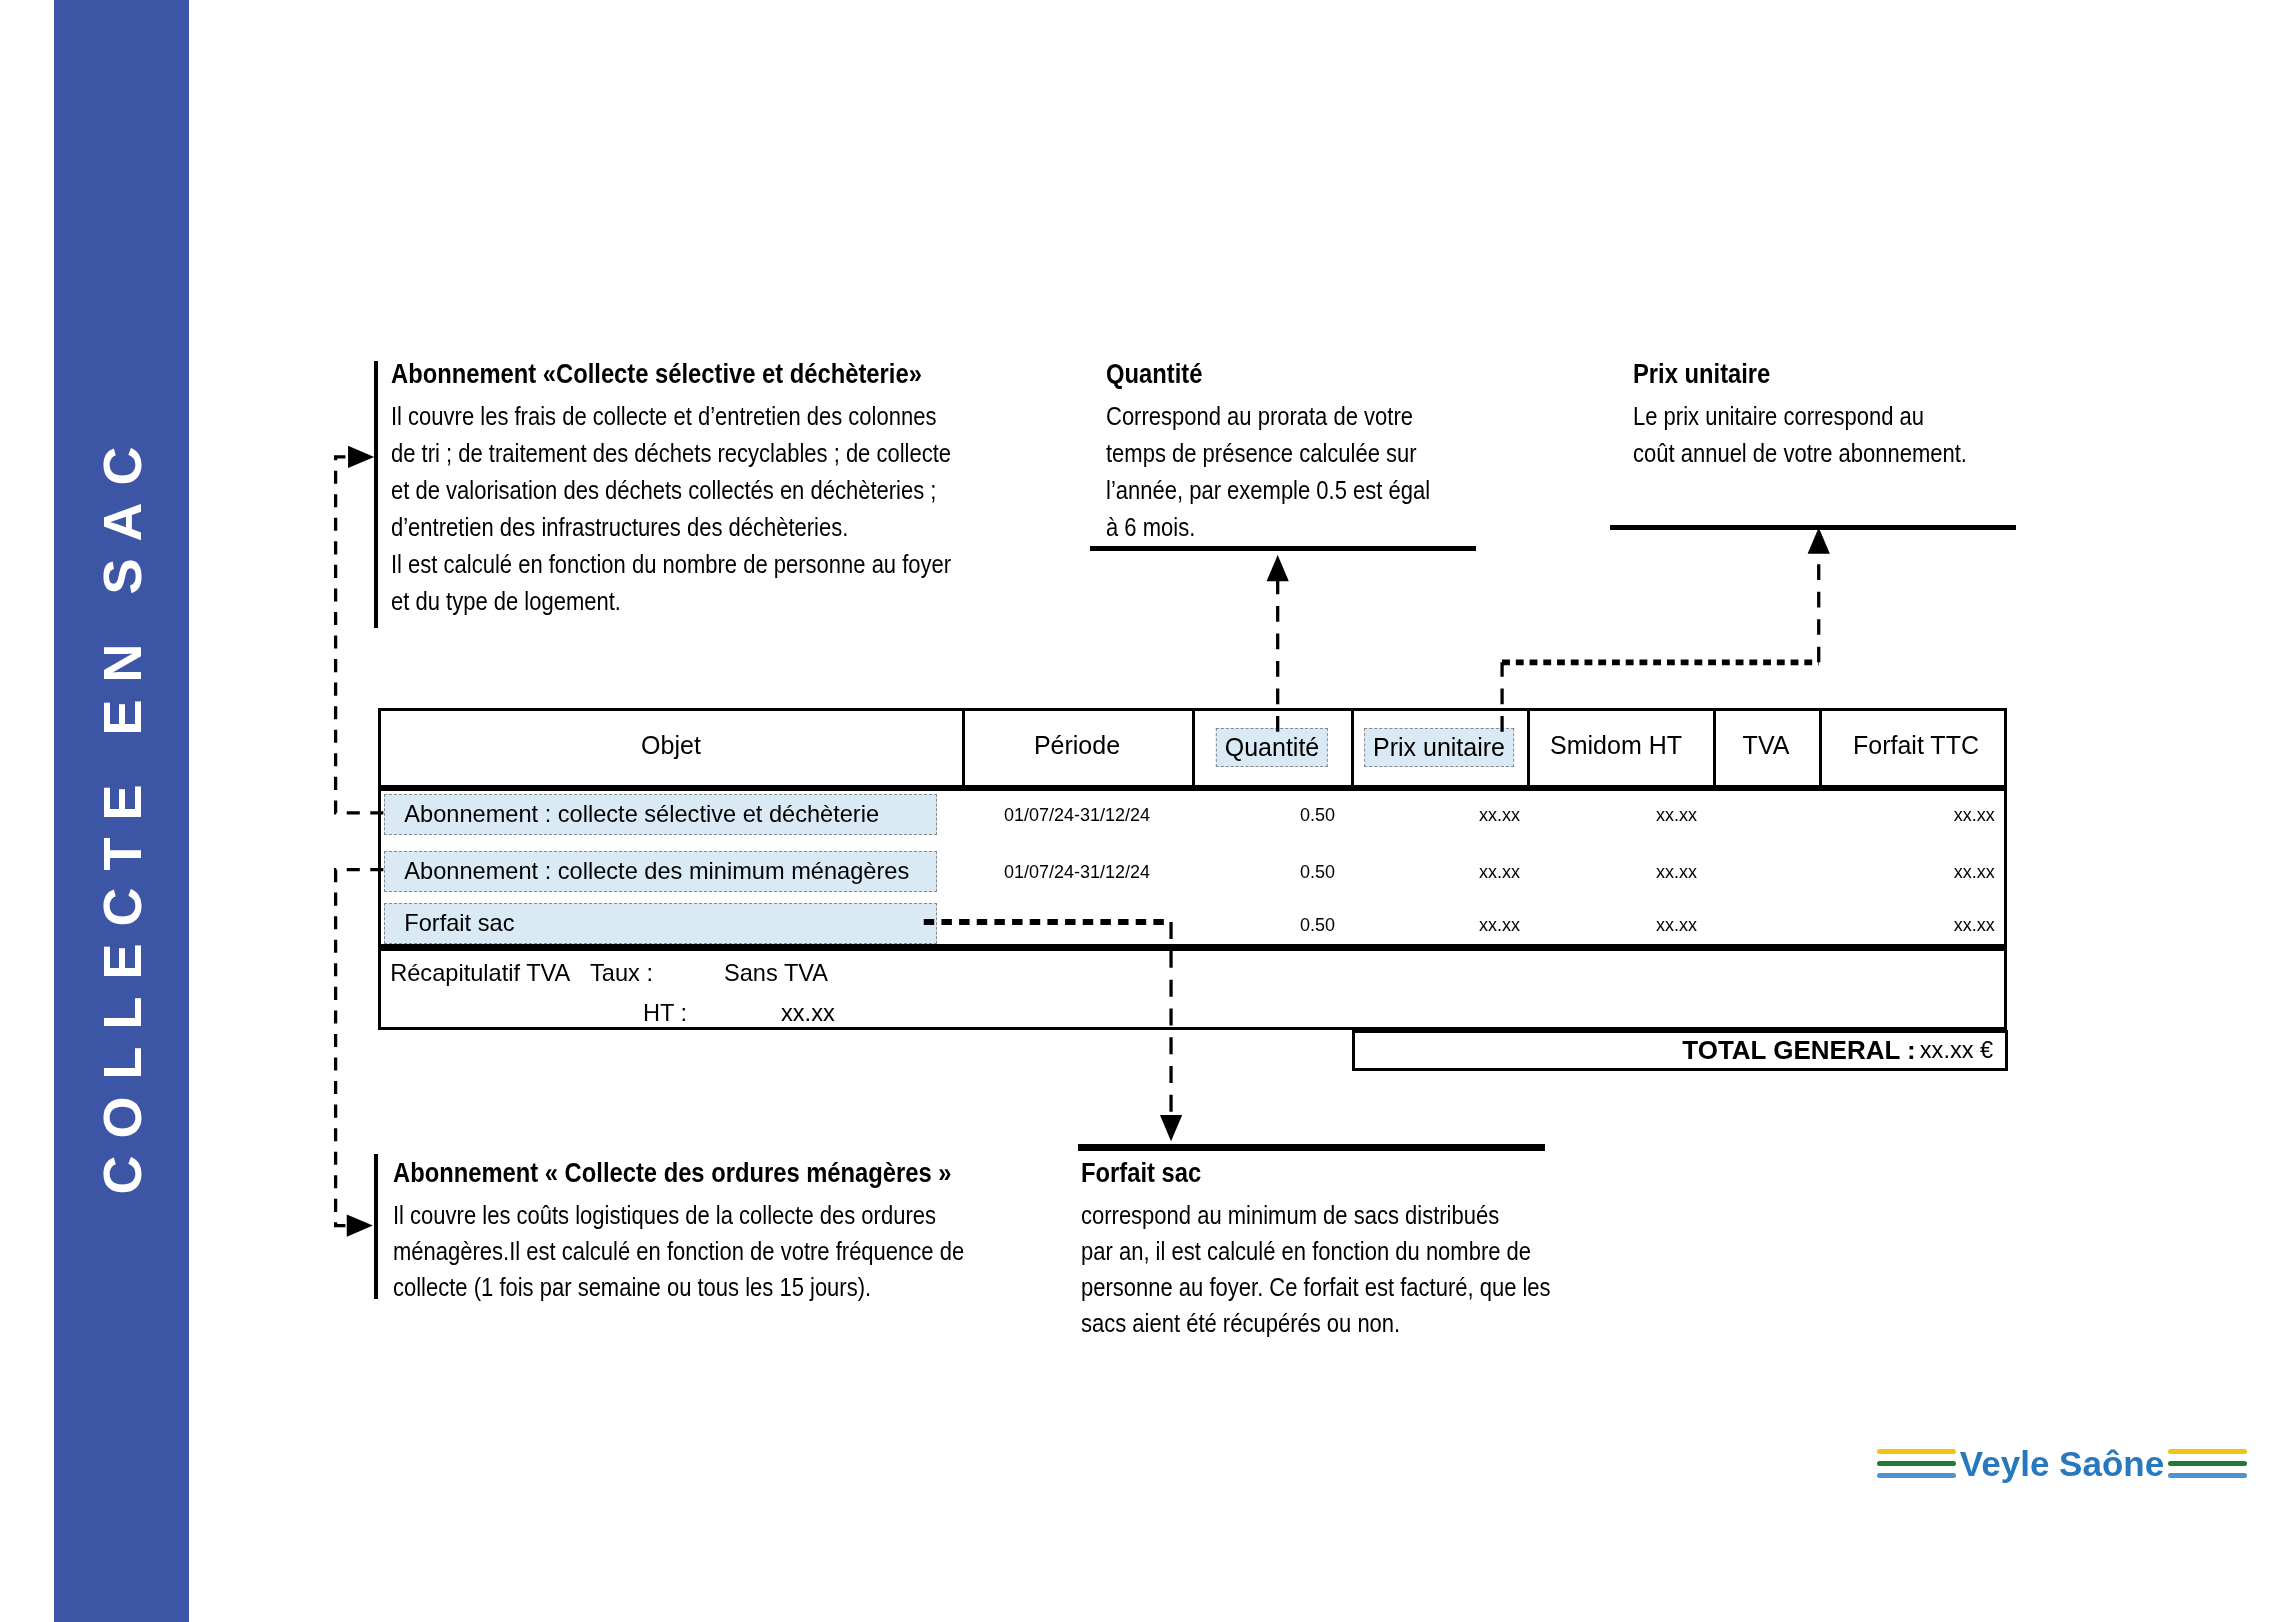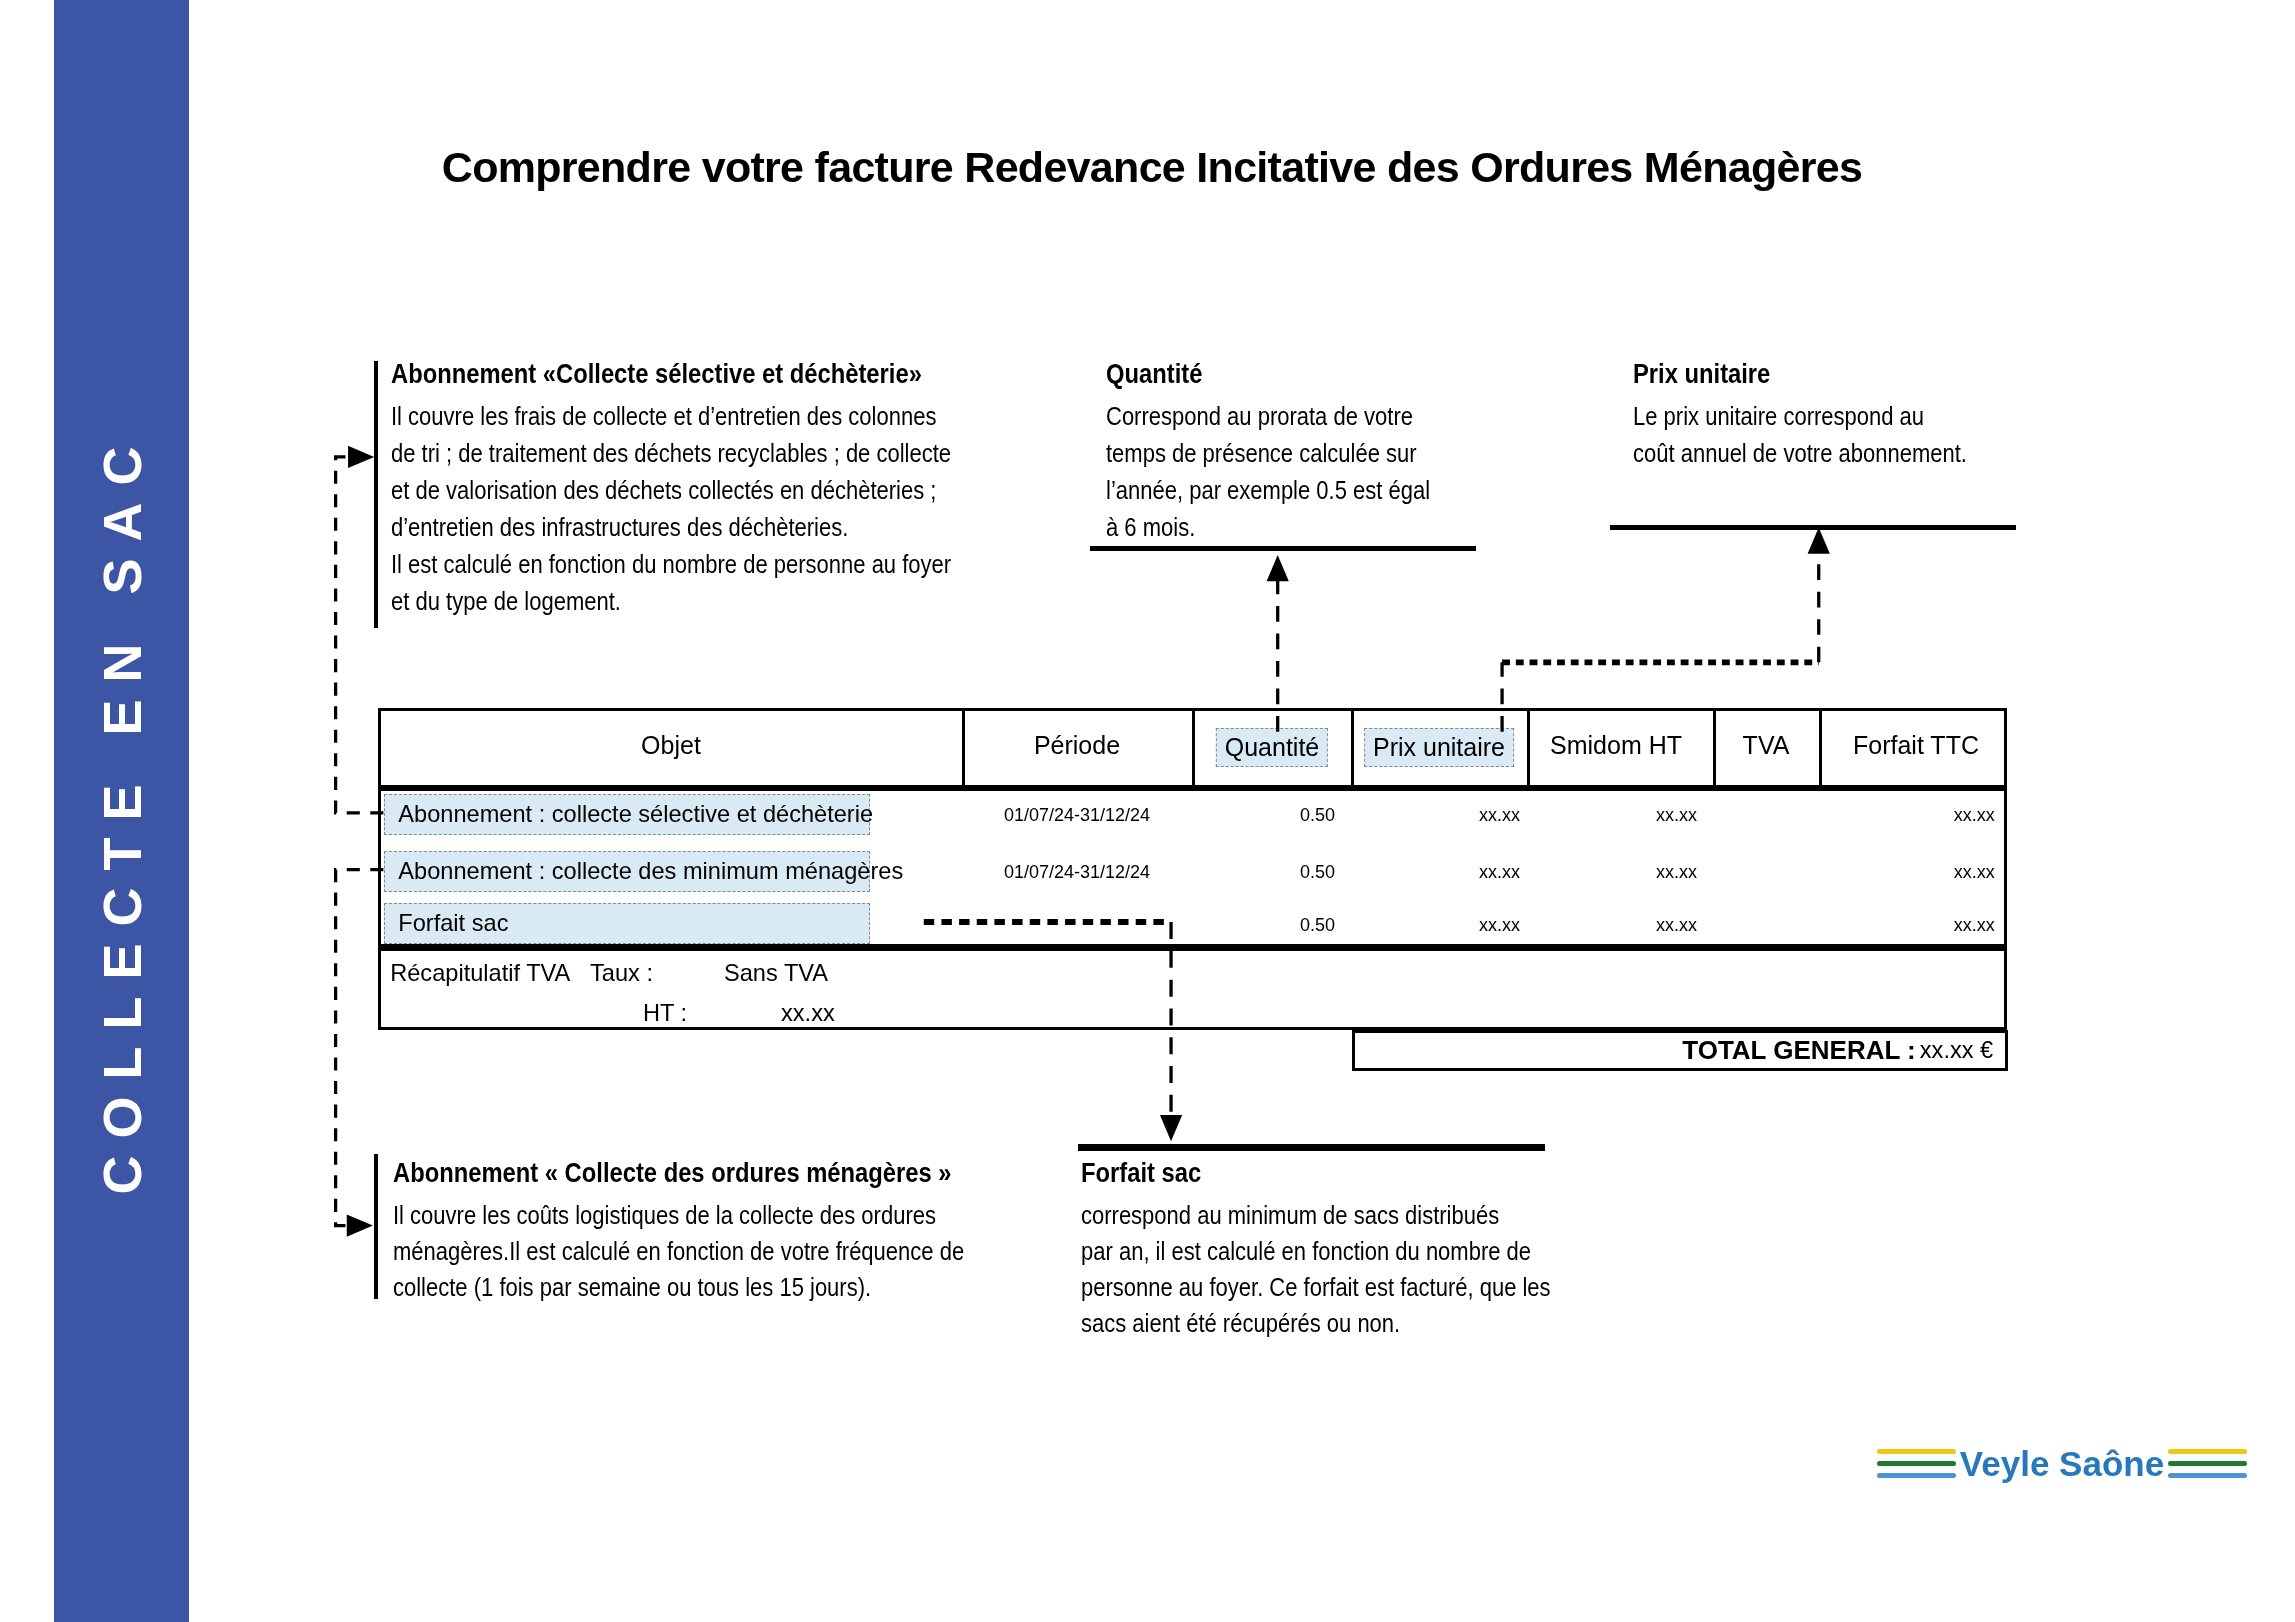--- a/index.html
+++ b/index.html
@@ -28,23 +28,23 @@
   .callout-bottom .c-line { line-height:36px; }
   .vbar { position:absolute; width:3.9px; background:#000; }
   .rule { position:absolute; background:#000; }
   
   .inv-table { position:absolute; left:378px; top:708px; width:1629px; height:322px; border:3.9px solid #000; box-sizing:border-box; }
   .col-line { position:absolute; top:0; width:3.3px; height:74px; background:#000; }
   .header-sep { position:absolute; left:0; right:0; top:74px; height:5.9px; background:#000; }
   .header-label { position:absolute; top:17px; transform:translateX(-50%); font-size:25px; line-height:34px; white-space:nowrap; }
   .hl { background:#D9EAF5; border:1.3px dashed #888; padding:1.3px 7.9px; }
   .row-objet {
-    position:absolute; left:3.3px; width:486px; height:41px; box-sizing:border-box;
+    position:absolute; left:3.3px; width:553px; height:41px; box-sizing:border-box;
     background:#D9EAF5; border:1.3px dashed #888; font-size:23.6px;
-    display:flex; align-items:center; padding-left:13px; white-space:nowrap;
+    display:flex; align-items:center; padding-left:19px; white-space:nowrap;
   }
   .cell { position:absolute; font-size:18px; line-height:29px; white-space:nowrap; }
   .cell.center { transform:translateX(-50%); }
   .cell.num { text-align:right; }
   .recap-sep { position:absolute; left:0; right:0; top:233px; height:6.5px; background:#000; }
   .recap-text { position:absolute; font-size:23.6px; line-height:31px; white-space:nowrap; }
   .total-box {
     position:absolute; left:1352px; top:1030px; width:656px; height:41px; box-sizing:border-box;
     border:3.9px solid #000; background:#fff;
     display:flex; justify-content:flex-end; align-items:center; padding-right:11.8px; gap:4px;
@@ -63,21 +63,20 @@
 </style>
 </head>
 <body>
 
 <div class="page">
 
   <div class="banner" style="background: rgb(61, 85, 165);">
     <div class="banner-text" style="color: rgb(255, 255, 255);">COLLECTE EN SAC</div>
   </div>
 
-  <div class="main-title">Comprendre votre facture Redevance Incitative des Ordures Ménagères</div>
 
   <div class="vbar" style="left:374px; top:361px; height:267px;"></div>
   <div class="callout" style="left:391px; top:358px;">
     <div class="c-title">Abonnement «Collecte sélective et déchèterie»</div>
     <div class="c-line">Il couvre les frais de collecte et d’entretien des colonnes</div>
     <div class="c-line">de tri ; de traitement des déchets recyclables ; de collecte</div>
     <div class="c-line">et de valorisation des déchets collectés en déchèteries ;</div>
     <div class="c-line">d’entretien des infrastructures des déchèteries.</div>
     <div class="c-line">Il est calculé en fonction du nombre de personne au foyer</div>
     <div class="c-line">et du type de logement.</div>

